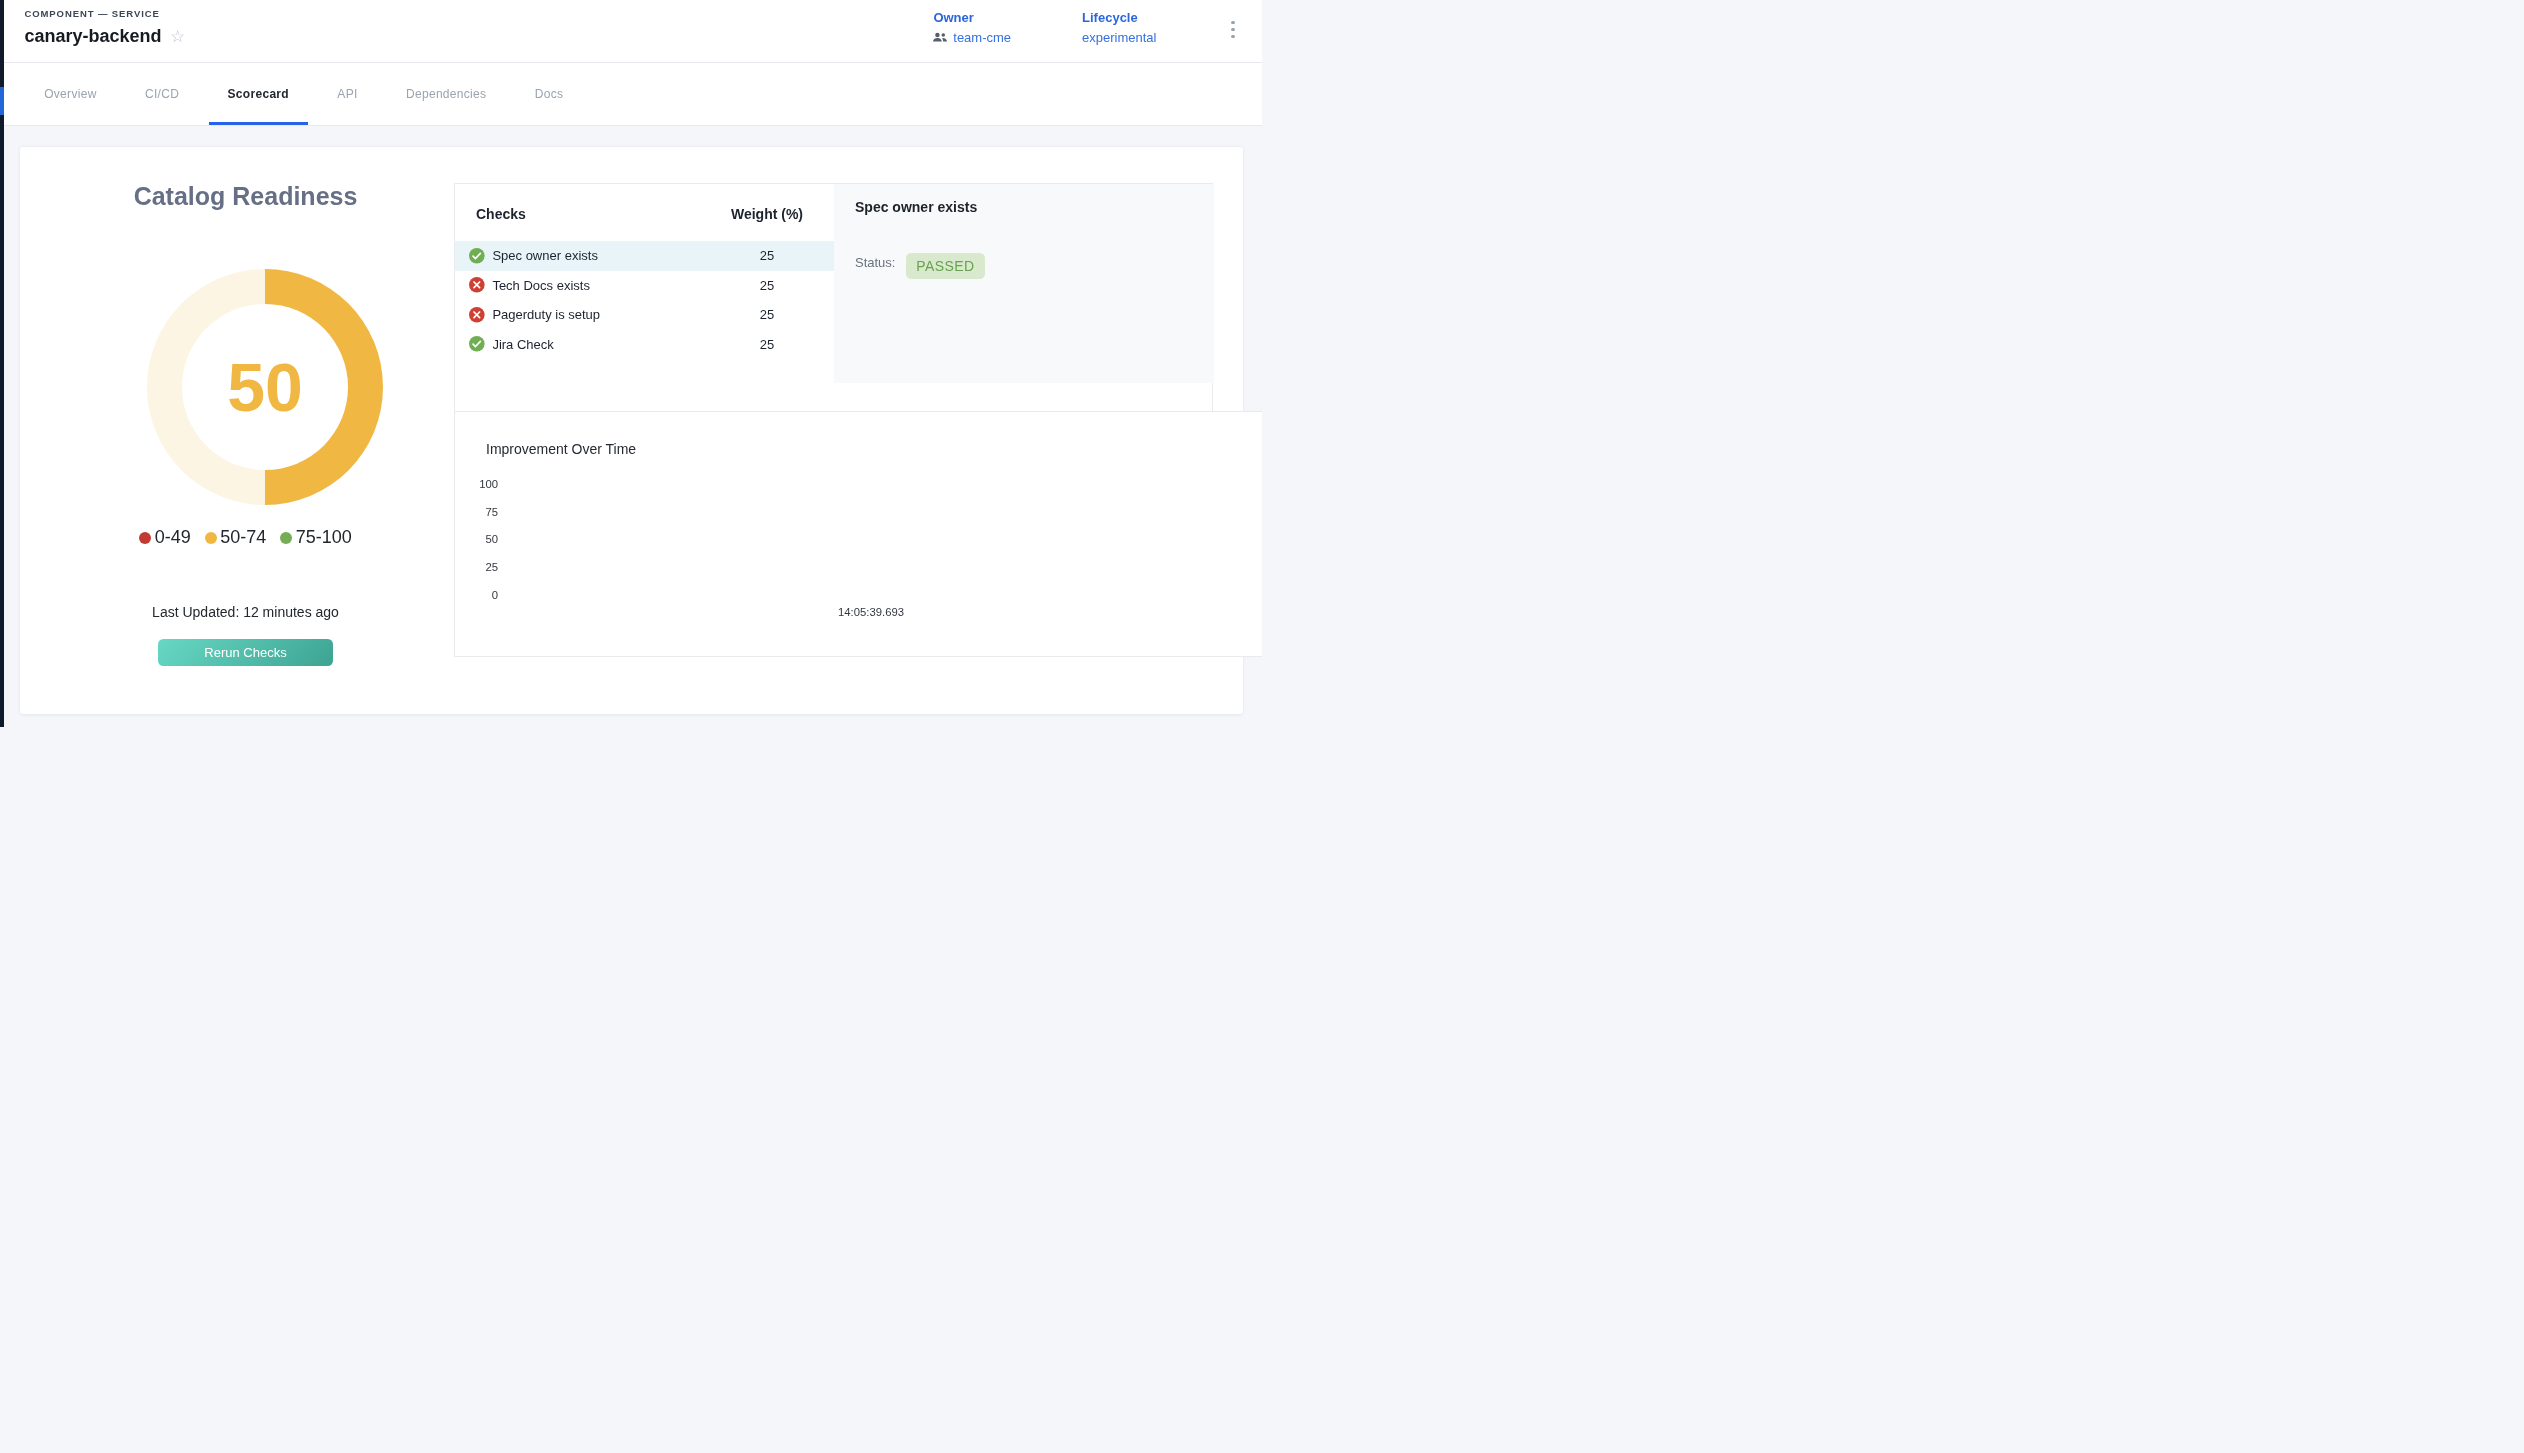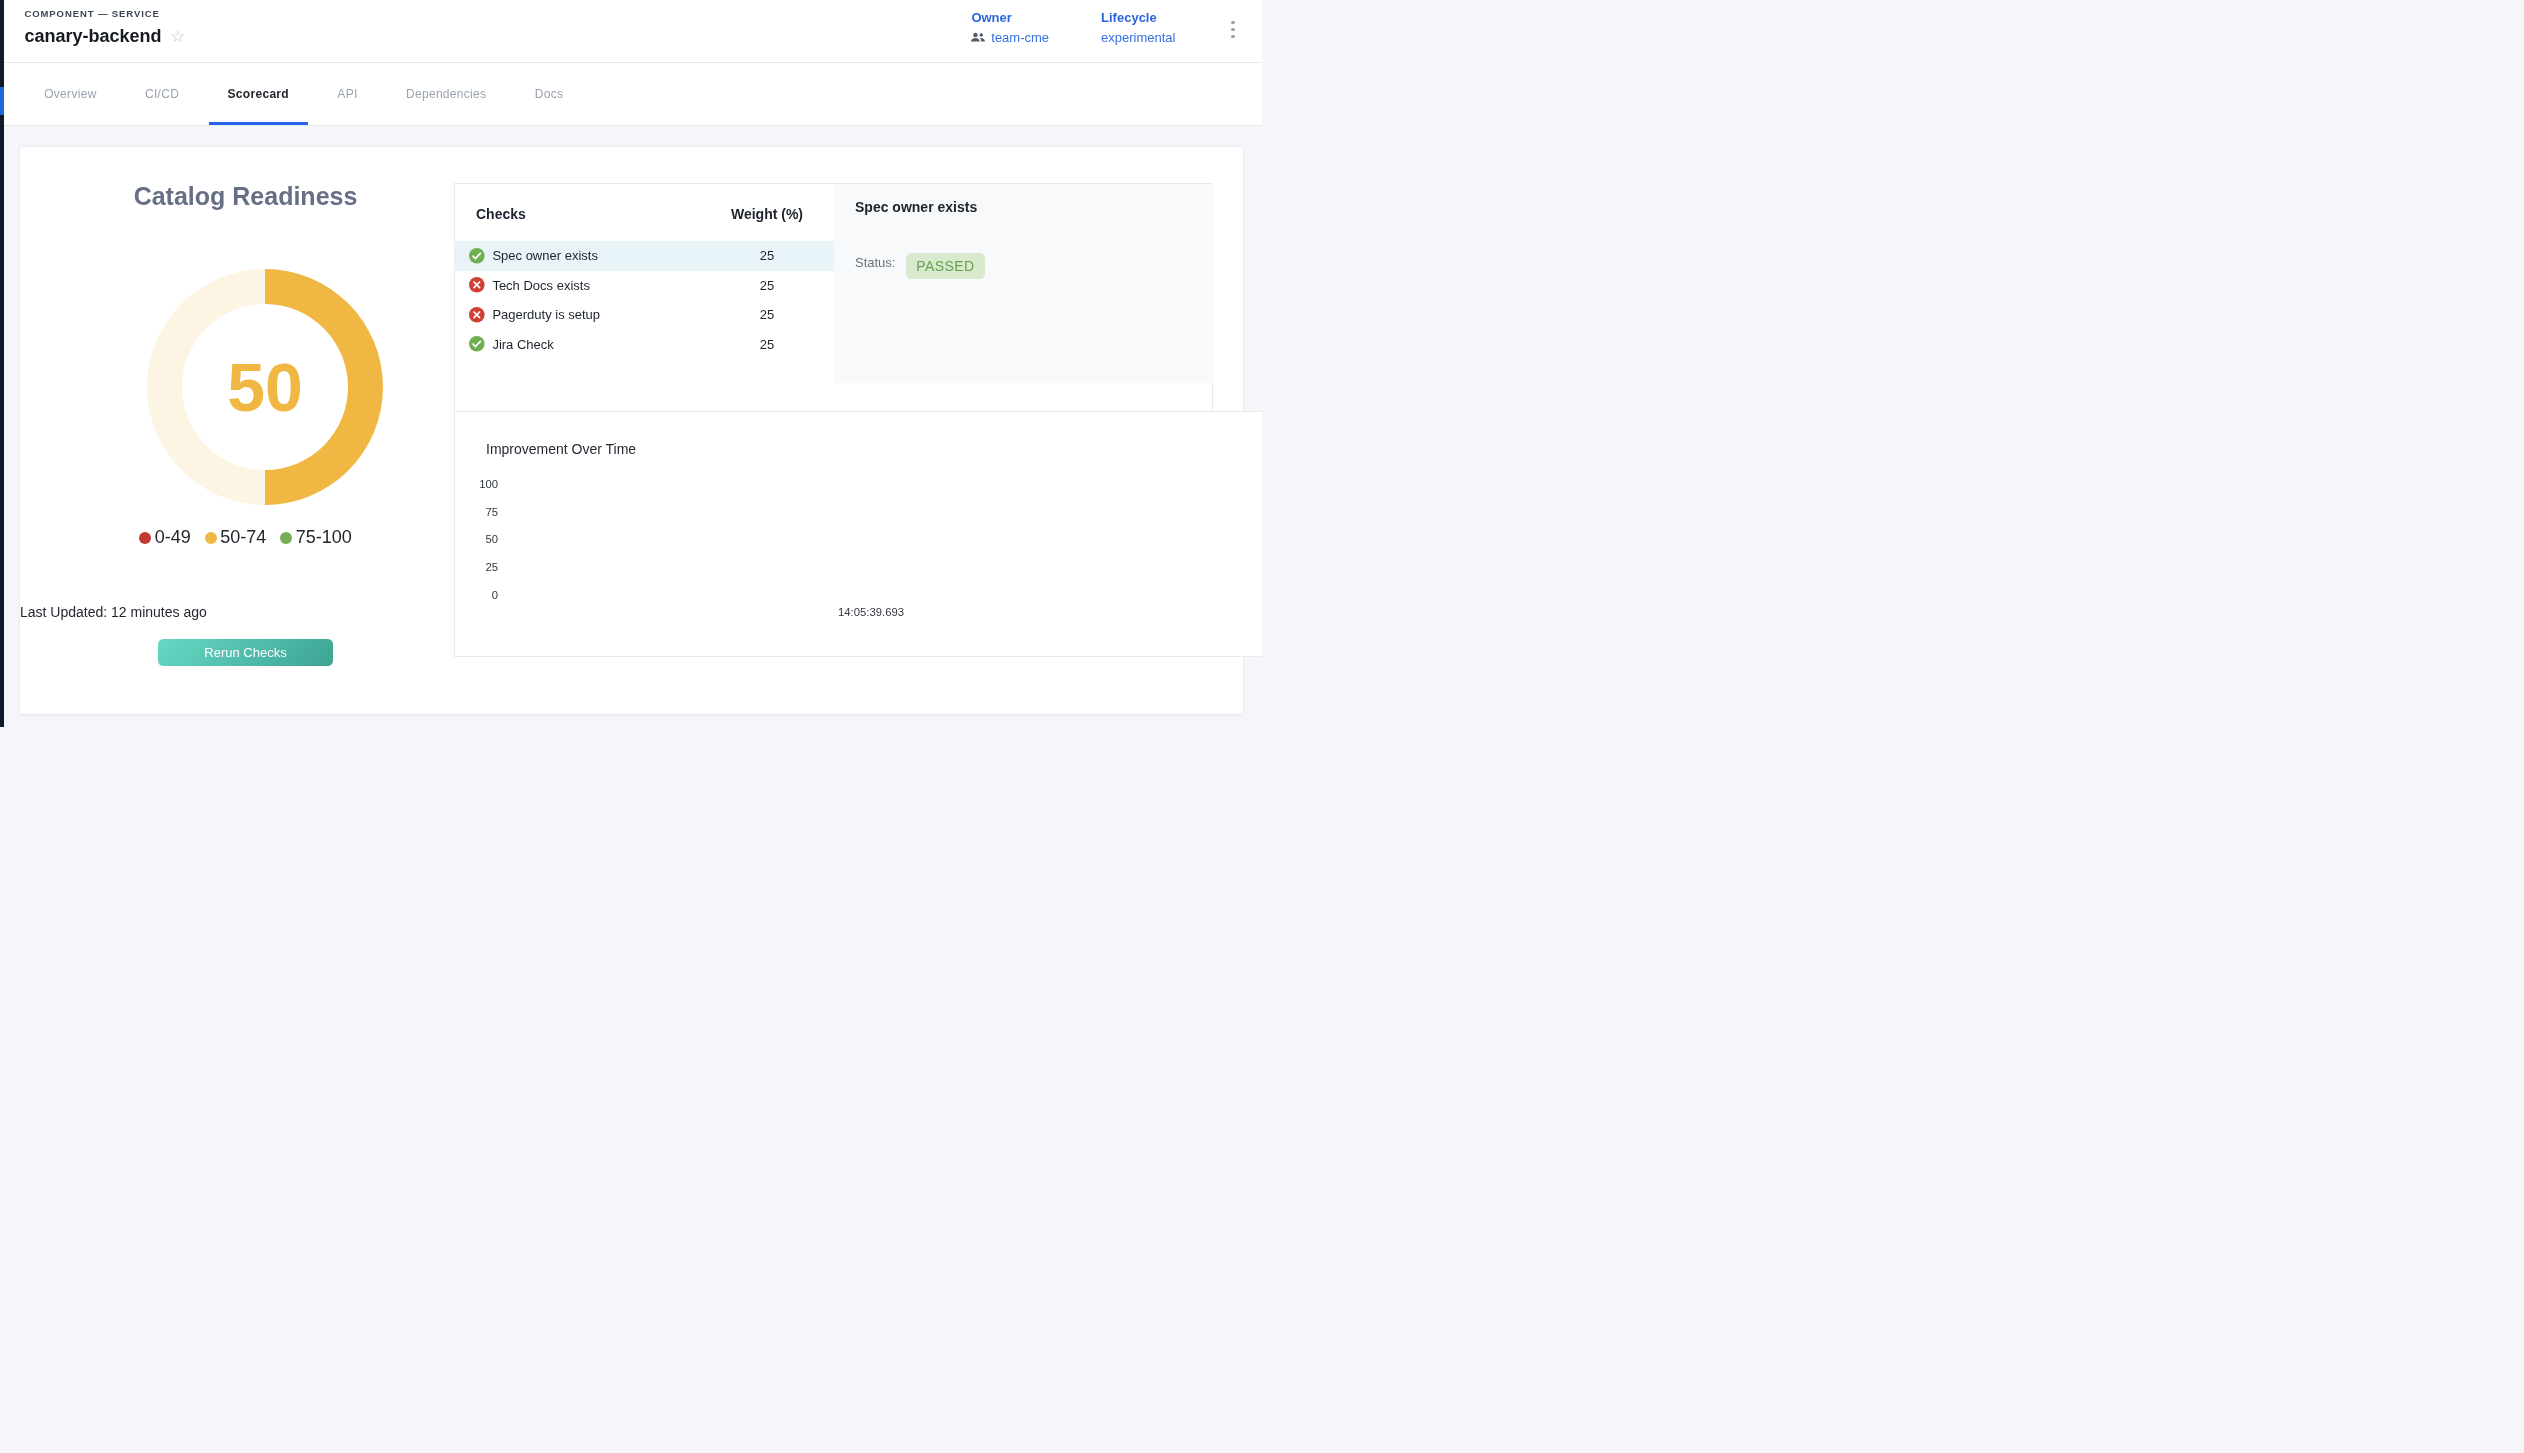--- a/index.html
+++ b/index.html
@@ -15,21 +15,21 @@
   .side-strip { position:absolute; left:0; top:0; width:3.5px; height:727px; background:#0f1b2b; z-index:30; }
   .side-strip .active-seg { position:absolute; left:0; top:87px; width:3.5px; height:28px; background:#2167d9; }
 
   
   .header { position:absolute; left:3.5px; right:0; top:0; height:63px; background:#ffffff; border-bottom:0.9px solid #e7e9ee; }
   .breadcrumb { position:absolute; left:21px; top:7.8px; font-size:9.5px; font-weight:600; letter-spacing:0.9px; color:#3d4657; }
   .title-row { position:absolute; left:21px; top:26px; display:flex; align-items:center; gap:8.7px; }
   .entity-title { font-size:18px; font-weight:700; color:#171b21; }
   .star { font-size:16.5px; color:#b9bfca; line-height:1; cursor:pointer; }
 
-  .header-meta { position:absolute; top:10.4px; right:24px; display:flex; gap:52px; align-items:flex-start; }
+  .header-meta { position:absolute; top:10.4px; right:24px; display:flex; gap:71px; align-items:flex-start; }
   .meta-block { display:flex; flex-direction:column; gap:4.3px; }
   .meta-label { font-size:13px; font-weight:700; color:#2b66dd; }
   .meta-value { font-size:13px; color:#3670df; display:flex; align-items:center; gap:5.2px; cursor:pointer; }
   .people-icon { width:14.7px; height:10.4px; display:inline-block; }
   .kebab { display:flex; flex-direction:column; gap:3.5px; padding:5.2px 3.5px; cursor:pointer; margin-top:5.2px; }
   .kebab i { width:3.5px; height:3.5px; border-radius:50%; background:#9aa3ad; }
 
   
   .tabbar { position:absolute; left:3.5px; right:0; top:63px; height:63px; background:#ffffff; border-bottom:0.9px solid #e7e9ee; display:flex; align-items:stretch; padding-left:21.7px; gap:10.4px; }
   .tab { display:flex; align-items:center; padding:0 19px; font-size:12px; letter-spacing:0.3px; color:#9aa3b0; font-weight:500; position:relative; cursor:pointer; }
@@ -44,21 +44,21 @@
   .score-title { position:absolute; top:35px; left:0; width:100%; text-align:center; font-size:25px; font-weight:600; color:#666f85; }
 
   .gauge { position:absolute; left:127px; top:122px; width:236px; height:236px; border-radius:50%; }
   .gauge .hole { position:absolute; left:35px; top:35px; width:166px; height:166px; border-radius:50%; background:#ffffff; }
   .gauge .value { position:absolute; left:0; top:0; width:100%; height:100%; display:flex; align-items:center; justify-content:center; font-size:68px; font-weight:700; color:#f0b843; }
 
   .legend { position:absolute; top:380px; left:0; width:100%; display:flex; justify-content:center; gap:14px; }
   .legend-item { display:flex; align-items:center; gap:3.5px; font-size:18px; color:#22272e; }
   .legend-dot { width:12px; height:12px; border-radius:50%; }
 
-  .last-updated { position:absolute; top:457px; left:0; width:100%; text-align:left; font-size:14px; color:#23282f; }
+  .last-updated { position:absolute; top:457px; left:0; width:100%; text-align:center; font-size:14px; color:#23282f; }
   .rerun-btn { position:absolute; top:492px; left:138px; width:175px; height:27px; border:none; border-radius:5.2px;
     background:linear-gradient(135deg,#67d8c4 0%,#3da392 100%); color:#ffffff; font-size:13px; font-family:inherit; cursor:pointer; }
 
   
   .checks-card { position:absolute; left:434px; top:36px; width:759px; height:255px; background:#ffffff; border:0.9px solid #e8eaee; }
   .checks-header-row { position:absolute; top:19px; left:0; right:380px; height:22.5px; }
   .checks-header { position:absolute; left:21px; top:2.6px; font-size:14px; font-weight:700; color:#1d232e; }
   .weight-header { position:absolute; left:260px; width:104px; top:2.6px; text-align:center; font-size:14px; font-weight:700; color:#1d232e; }
   .check-rows { position:absolute; top:57px; left:0; width:379px; }
   .check-row { position:relative; height:29.5px; display:flex; align-items:center; cursor:pointer; }

